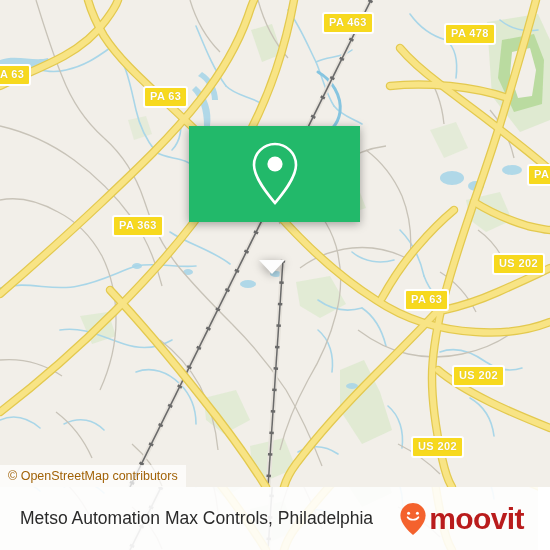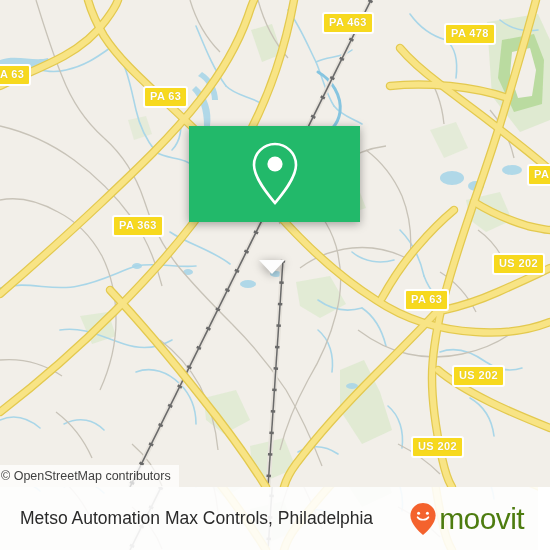--- a/index.html
+++ b/index.html
@@ -35,23 +35,23 @@
     white-space:nowrap;
     box-sizing:border-box;
     text-shadow:0 0 1px rgba(120,100,0,.35);
   }
 
   
   .attribution{
     position:absolute;left:0;top:465px;
     height:22px;line-height:22px;
     background:rgba(255,255,255,.72);
-    color:#404040;
+    color:#a16207;
     font-size:12.5px;
-    padding:0 8px 0 1px;
+    padding:0 8px 0 8px;
     white-space:nowrap;
   }
 
   
   .popup{
     position:absolute;left:189px;top:126px;
     width:171px;
     filter:drop-shadow(0 2px 5px rgba(0,0,0,.35));
   }
   .popup-head{
@@ -91,22 +91,22 @@
     padding:0 14px 0 20px;
     box-sizing:border-box;
   }
   .place-title{
     font-size:17.5px;color:#2a2a2a;white-space:nowrap;
   }
   .brand{
     margin-left:auto;display:flex;align-items:center;gap:2px;
   }
   .brand-word{
-    font-size:30px;letter-spacing:-0.6px;color:#4d7c0f;
-    font-weight:normal;line-height:30px;
+    font-size:30px;letter-spacing:-0.6px;color:#b91c1c;
+    font-weight:bold;line-height:30px;
   }
 </style>
 </head>
 <body>
 
 <div id="root">
 
   <div class="map-canvas">
     <svg class="map-svg" id="map-art" width="550" height="487" viewBox="0 0 550 487">
       <defs>

